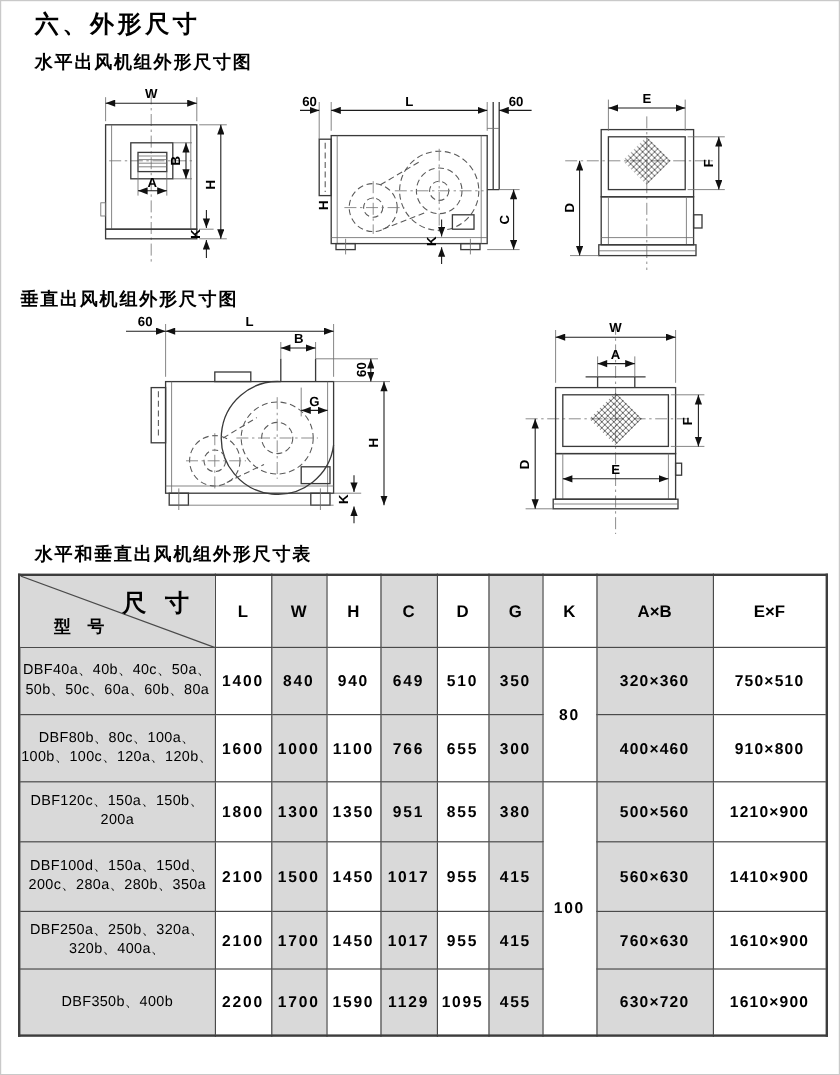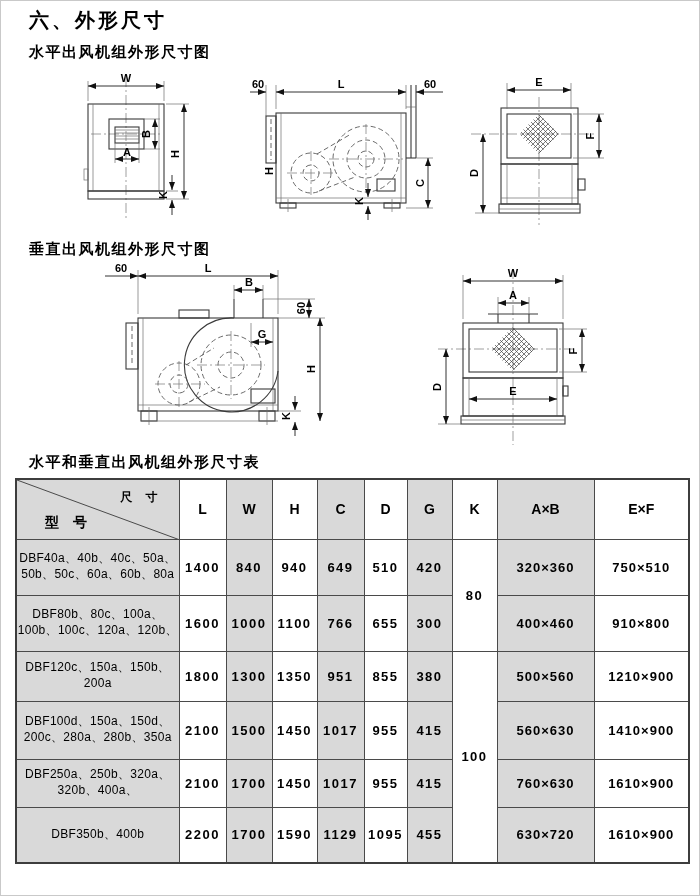--- a/index.html
+++ b/index.html
@@ -2,21 +2,21 @@
 <html><head>
 <meta charset="utf-8">
 <style>
   html,body{margin:0;padding:0;background:#888;}
   .page{position:relative;width:700px;height:896px;background:#ffffff;
         font-family:"Liberation Sans",sans-serif;color:#000;overflow:hidden;
         border:1px solid #c9c9c9;box-sizing:border-box;margin:0 auto;}
   .main-title{position:absolute;left:28px;top:6px;font-size:20px;font-weight:bold;letter-spacing:3px;}
   .sec{position:absolute;font-size:15px;font-weight:bold;letter-spacing:1.5px;}
   .sec1{left:28px;top:42px;}
-  .sec2{left:28px;top:239px;}
+  .sec2{left:16px;top:239px;}
   .tbl-title{left:28px;top:452px;}
   .note{position:absolute;left:14px;top:867px;font-size:12px;font-weight:bold;letter-spacing:0.3px;}
 
   
   .dwg{position:absolute;}
   .s{fill:none;stroke:#3a3a3a;stroke-width:1.1;}
   .t{fill:none;stroke:#6e6e6e;stroke-width:0.7;}
   .sd{fill:none;stroke:#5a5a5a;stroke-width:0.9;stroke-dasharray:5 3;}
   .cl{fill:none;stroke:#777;stroke-width:0.7;stroke-dasharray:10 3 2 3;}
   .dm{fill:none;stroke:#1c1c1c;stroke-width:0.9;}
@@ -26,21 +26,21 @@
   .tbl{position:absolute;left:14px;top:477px;border-collapse:collapse;table-layout:fixed;
        width:673px;border:2px solid #3d3d3d;}
   .tbl th,.tbl td{border:1px solid #4a4a4a;padding:0;vertical-align:middle;text-align:center;}
   .sh{background:#d9d9d9;}
   .colhead{font-size:14px;font-weight:bold;}
   .model{font-size:12px;font-weight:normal;text-align:left;padding:3px 4px 3px 12px;line-height:1.3;letter-spacing:0.3px;}
   .num{font-size:13px;font-weight:bold;letter-spacing:1.5px;}
   .pair{font-size:13px;font-weight:bold;letter-spacing:1px;}
   .diag{position:relative;}
   .diagsvg{position:absolute;left:0;top:0;}
-  .c-tr{position:absolute;top:9px;right:16px;font-size:12px;font-weight:bold;letter-spacing:5px;}
+  .c-tr{position:absolute;top:9px;right:16px;font-size:20px;font-weight:bold;letter-spacing:5px;}
   .c-bl{position:absolute;bottom:7px;left:28px;font-size:14px;font-weight:bold;letter-spacing:5px;}
 </style>
 </head>
 <body>
 
 <div class="page">
 
   <svg width="0" height="0" style="position:absolute">
     <defs>
       <marker id="arE" markerWidth="10" markerHeight="8" refX="8" refY="3" orient="auto" markerUnits="userSpaceOnUse">
@@ -313,21 +313,21 @@
         <th class="colhead">E×F</th>
       </tr>
 
       <tr style="height:56px">
         <td class="model sh">DBF40a、40b、40c、50a、50b、50c、60a、60b、80a</td>
         <td class="num">1400</td>
         <td class="num sh">840</td>
         <td class="num">940</td>
         <td class="num sh">649</td>
         <td class="num">510</td>
-        <td class="num sh">420</td>
+        <td class="num sh">350</td>
         <td class="num" rowspan="2">80</td>
         <td class="pair sh">320×360</td>
         <td class="pair">750×510</td>
       </tr>
 
       <tr style="height:56px">
         <td class="model sh">DBF80b、80c、100a、100b、100c、120a、120b、</td>
         <td class="num">1600</td>
         <td class="num sh">1000</td>
         <td class="num">1100</td>

